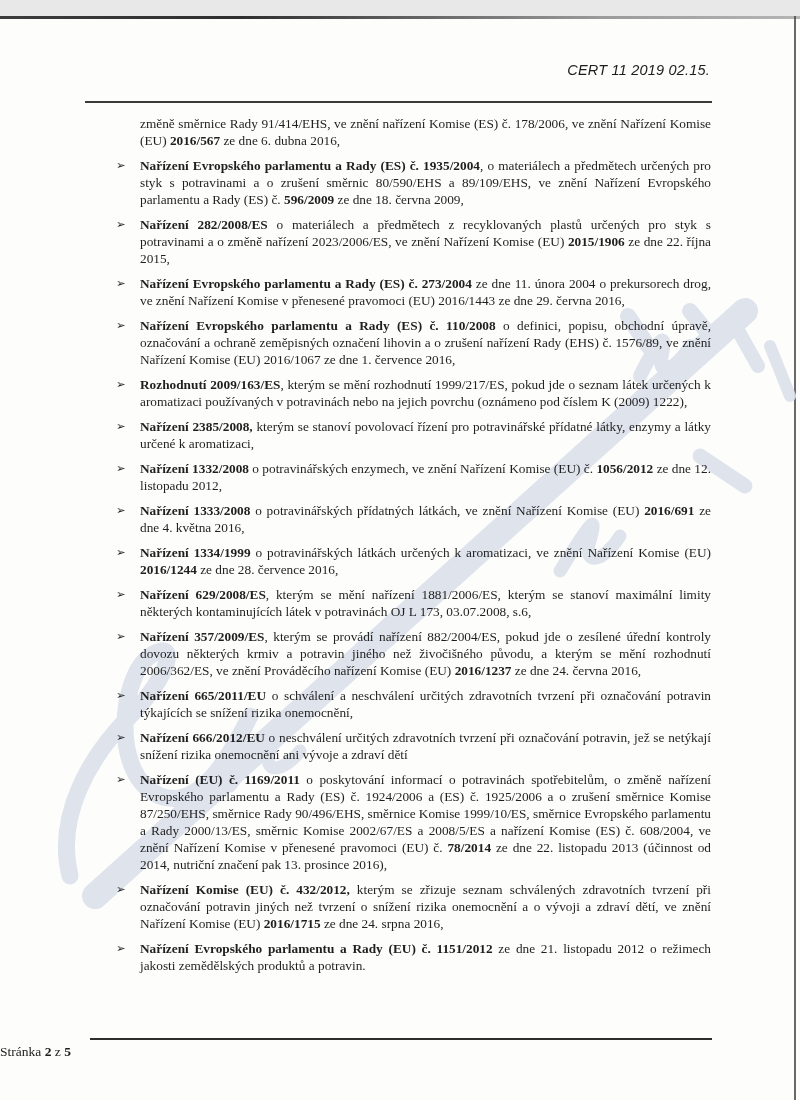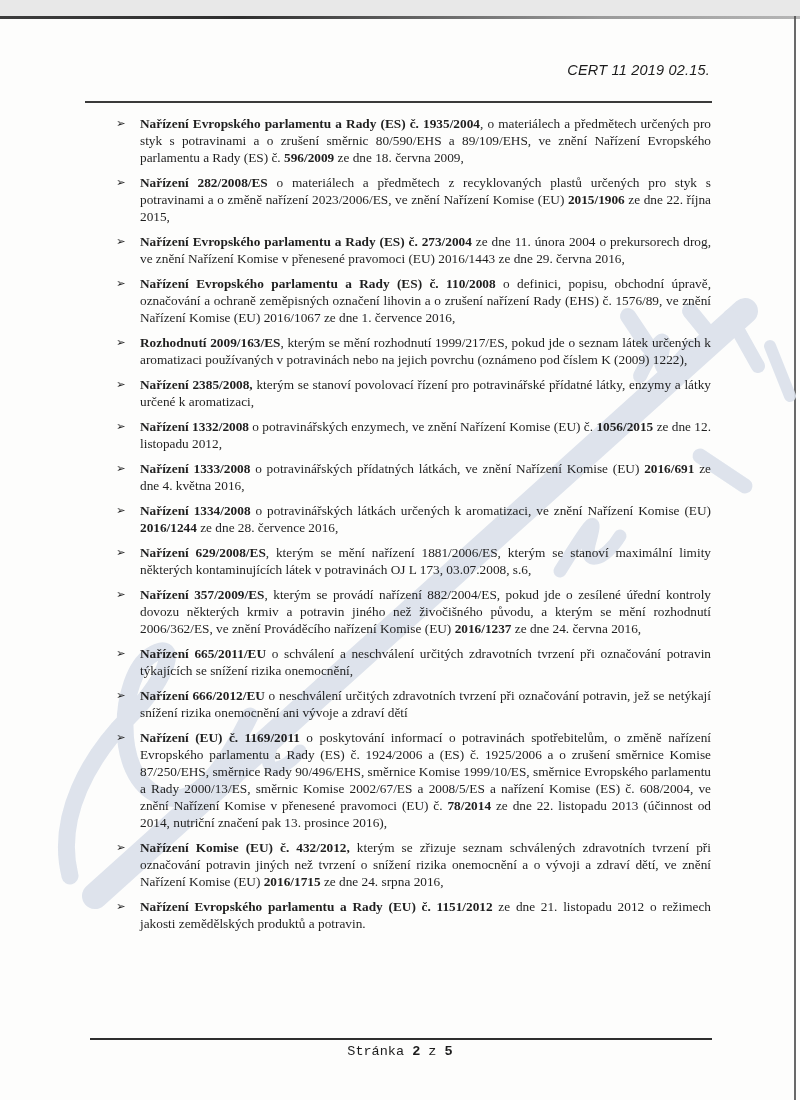--- a/index.html
+++ b/index.html
@@ -53,22 +53,21 @@
   }
   .item p,.intro p{margin:0;}
   b{font-weight:bold;}
   
   .footer-rule{
     position:absolute;top:1022px;left:90px;width:622px;height:0;
     border-top:2px solid #2e2e2e;
   }
   .footer-text{
     position:absolute;top:1028px;left:0;width:800px;
-    text-align:center;
-    font-family:Liberation Mono, monospace;
+    font-family:Liberation Serif, serif;
     font-size:13.5px;color:#1c1c1c;
   }
   .footer-text b{font-weight:bold;}
 </style>
 </head>
 <body>
 
 <div class="page">
 
   <div class="scan-top"></div>
@@ -86,20 +85,23 @@
       <path d="M 730 300 L 758 350" stroke-width="14"></path>
       <path d="M 770 330 L 790 380" stroke-width="12"></path>
       <path d="M 700 440 L 745 470" stroke-width="15"></path>
     </g>
   </svg>
 
   <div class="doc-code">CERT 11 2019 02.15.</div>
   <div class="header-rule"></div>
 
   <div class="content">
+    <div class="intro">
+      <p id="intro-p"><span>změně směrnice Rady 91/414/EHS, ve znění nařízení Komise (ES) č. 178/2006, ve znění Nařízení Komise (EU) </span><b>2016/567</b><span> ze dne 6. dubna 2016,</span></p>
+    </div>
     <div id="items-root">
         <div class="item">
           <span class="marker">➢</span>
           <p><b>Nařízení Evropského parlamentu a Rady (ES) č. 1935/2004</b><span>, o materiálech a předmětech určených pro styk s potravinami a o zrušení směrnic 80/590/EHS a 89/109/EHS, ve znění Nařízení Evropského parlamentu a Rady (ES) č. </span><b>596/2009</b><span> ze dne 18. června 2009,</span></p>
         </div>
         <div class="item">
           <span class="marker">➢</span>
           <p><b>Nařízení 282/2008/ES</b><span> o materiálech a předmětech z recyklovaných plastů určených pro styk s potravinami a o změně nařízení 2023/2006/ES, ve znění Nařízení Komise (EU) </span><b>2015/1906</b><span> ze dne 22. října 2015,</span></p>
         </div>
         <div class="item">
@@ -113,29 +115,29 @@
         <div class="item">
           <span class="marker">➢</span>
           <p><b>Rozhodnutí 2009/163/ES</b><span>, kterým se mění rozhodnutí 1999/217/ES, pokud jde o seznam látek určených k aromatizaci používaných v potravinách nebo na jejich povrchu (oznámeno pod číslem K (2009) 1222),</span></p>
         </div>
         <div class="item">
           <span class="marker">➢</span>
           <p><b>Nařízení 2385/2008,</b><span> kterým se stanoví povolovací řízení pro potravinářské přídatné látky, enzymy a látky určené k aromatizaci,</span></p>
         </div>
         <div class="item">
           <span class="marker">➢</span>
-          <p><b>Nařízení 1332/2008</b><span> o potravinářských enzymech, ve znění Nařízení Komise (EU) č. </span><b>1056/2015</b><span> ze dne 12. listopadu 2012,</span></p>
+          <p><b>Nařízení 1332/2008</b><span> o potravinářských enzymech, ve znění Nařízení Komise (EU) č. </span><b>1056/2012</b><span> ze dne 12. listopadu 2012,</span></p>
         </div>
         <div class="item">
           <span class="marker">➢</span>
           <p><b>Nařízení 1333/2008</b><span> o potravinářských přídatných látkách, ve znění Nařízení Komise (EU) </span><b>2016/691</b><span> ze dne 4. května 2016,</span></p>
         </div>
         <div class="item">
           <span class="marker">➢</span>
-          <p><b>Nařízení 1334/2008</b><span> o potravinářských látkách určených k aromatizaci, ve znění Nařízení Komise (EU) </span><b>2016/1244</b><span> ze dne 28. července 2016,</span></p>
+          <p><b>Nařízení 1334/1999</b><span> o potravinářských látkách určených k aromatizaci, ve znění Nařízení Komise (EU) </span><b>2016/1244</b><span> ze dne 28. července 2016,</span></p>
         </div>
         <div class="item">
           <span class="marker">➢</span>
           <p><b>Nařízení 629/2008/ES</b><span>, kterým se mění nařízení 1881/2006/ES, kterým se stanoví maximální limity některých kontaminujících látek v potravinách  OJ L 173, 03.07.2008, s.6,</span></p>
         </div>
         <div class="item">
           <span class="marker">➢</span>
           <p><b>Nařízení 357/2009/ES</b><span>, kterým se provádí nařízení  882/2004/ES, pokud jde o zesílené úřední kontroly dovozu některých krmiv a potravin jiného než živočišného původu, a kterým se mění rozhodnutí 2006/362/ES, ve znění Prováděcího nařízení Komise (EU) </span><b>2016/1237</b><span> ze dne 24. června 2016,</span></p>
         </div>
         <div class="item">

